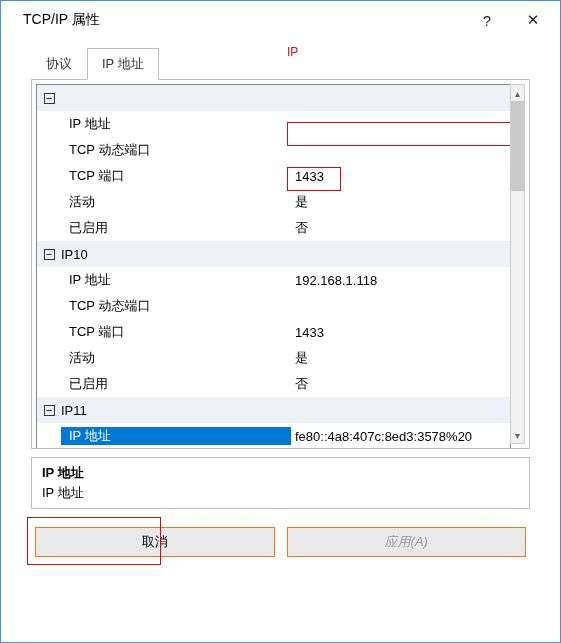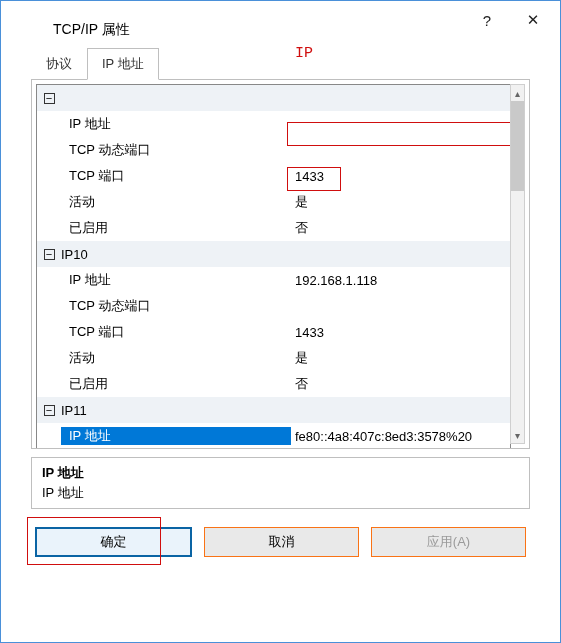--- a/index.html
+++ b/index.html
@@ -13,24 +13,23 @@
     width: 561px;
     height: 643px;
     border: 1px solid #4a90d9;
     background: #fff;
     display: flex;
     flex-direction: column;
   }
   .titlebar {
     height: 38px;
     display: flex;
-    align-items: flex-end;
-    padding: 0 4px 0 9px;
+    align-items: center;
+    padding: 0 4px 0 22px;
     font-size: 14px;
-    margin-left: 43px;
   }
   .titlebar .title { flex: 1; }
   .titlebar .tb-btn {
     width: 46px;
     height: 38px;
     display: flex;
     align-items: center;
     justify-content: center;
     font-size: 15px;
     color: #222;
@@ -59,24 +58,23 @@
     top: 1px;
   }
   .tab.active {
     border-color: #bfbfbf;
     border-bottom: 1px solid #fff;
     background: #fff;
   }
   .annotation {
     position: absolute;
     color: #d00e0e;
-    font-size: 15px;
-    font-family: Liberation Mono, monospace;
+    font-size: 12px;
+    font-family: Liberation Sans, sans-serif;
     pointer-events: none;
-    margin-left: 8px;
   }
   .grid-box {
     border: 1px solid #bfbfbf;
     margin-top: 0;
     height: 370px;
     display: flex;
     flex-direction: column;
     background: #fff;
     position: relative;
   }
@@ -170,21 +168,21 @@
     height: 30px;
     border:1px solid #f97316;
     background:#e9e9e9;
     display:flex;align-items:center;justify-content:center;
     font-size:13px;
   }
   .btn.default {
     border:2px solid #0a64a4;
     background:#eaf3fb;
   }
-  .btn.disabled { color:#9a9a9a; }
+  .btn.disabled { color:#9a9a9a;font-style:italic; }
   .btn-red-wrap {
     position:absolute;
     border:1px solid #d00e0e;
     pointer-events:none;
   }
 </style>
 </head>
 <body>
 
 <div class="window">
@@ -297,20 +295,19 @@
         </div>
       </div>
     </div>
 
     <div class="desc-panel">
       <div class="dp-title">IP 地址</div>
       <div>IP 地址</div>
     </div>
 
     <div class="btn-row" style="position:relative;">
-      <div class="btn default">确定</div>
       <div class="btn">取消</div>
       <div class="btn disabled">应用(A)</div>
       <div class="btn-red-wrap" style="left:-4px; top:-10px; width:134px; height:48px;"></div>
     </div>
 
   </div>
 </div>
 
 </body></html>

